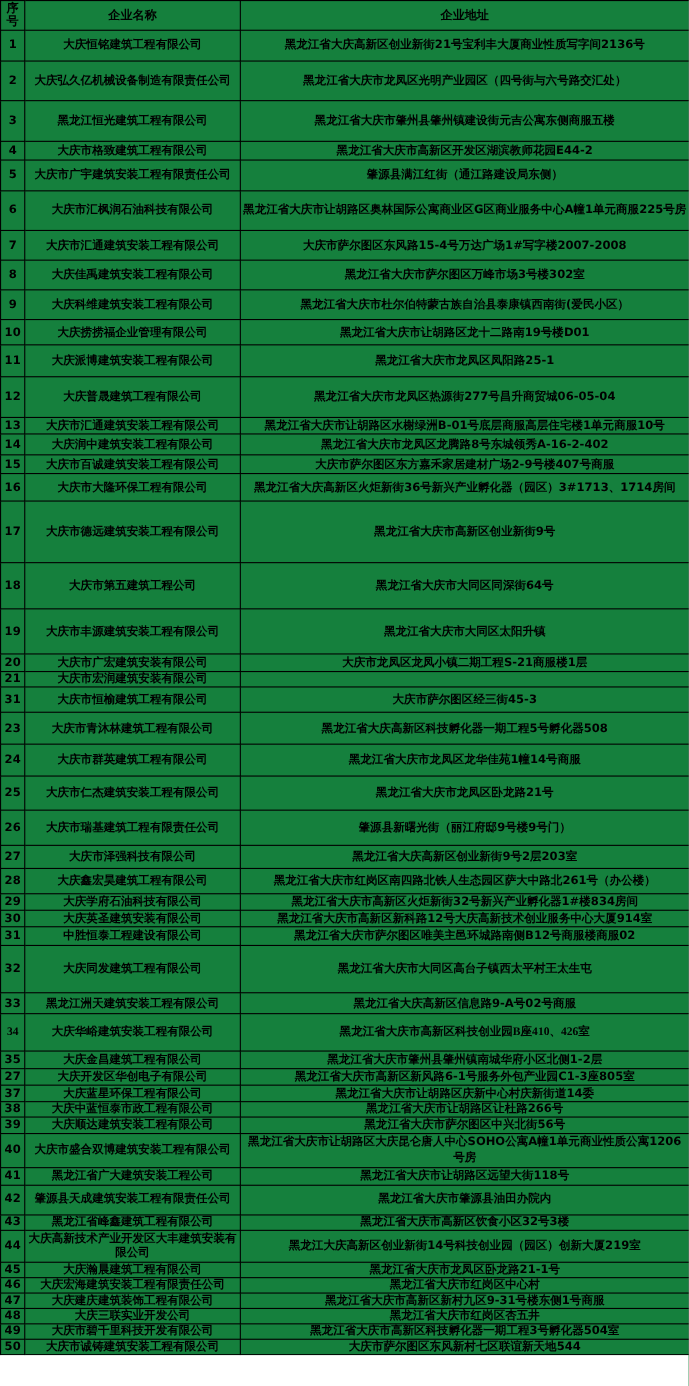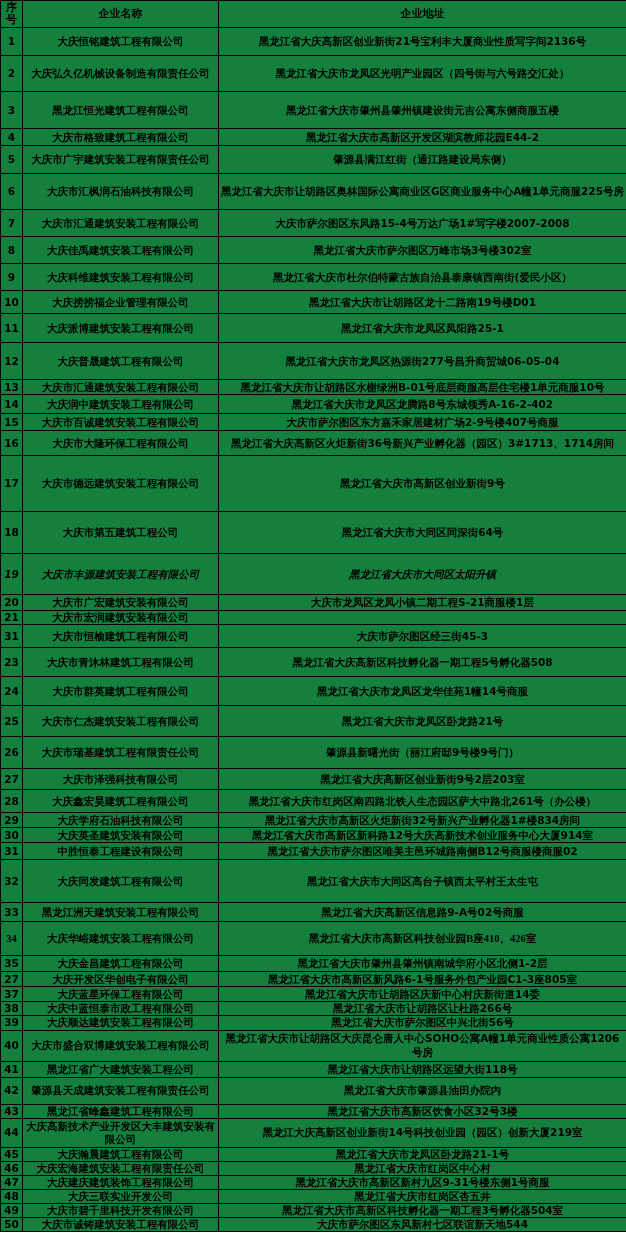--- a/index.html
+++ b/index.html
@@ -145,21 +145,21 @@
       <tr style="height: 56px;">
         <td class="no-cell">17</td>
         <td>大庆市德远建筑安装工程有限公司</td>
         <td>黑龙江省大庆市高新区创业新街9号</td>
       </tr>
       <tr style="height: 42px;">
         <td class="no-cell">18</td>
         <td>大庆市第五建筑工程公司</td>
         <td>黑龙江省大庆市大同区同深街64号</td>
       </tr>
-      <tr style="height: 41px; font-style: italic;">
+      <tr style="height: 41px;">
         <td class="no-cell">19</td>
         <td>大庆市丰源建筑安装工程有限公司</td>
         <td>黑龙江省大庆市大同区太阳升镇</td>
       </tr>
       <tr style="height: 16px;">
         <td class="no-cell">20</td>
         <td>大庆市广宏建筑安装有限公司</td>
         <td>大庆市龙凤区龙凤小镇二期工程S-21商服楼1层</td>
       </tr>
       <tr style="height: 13px;">

